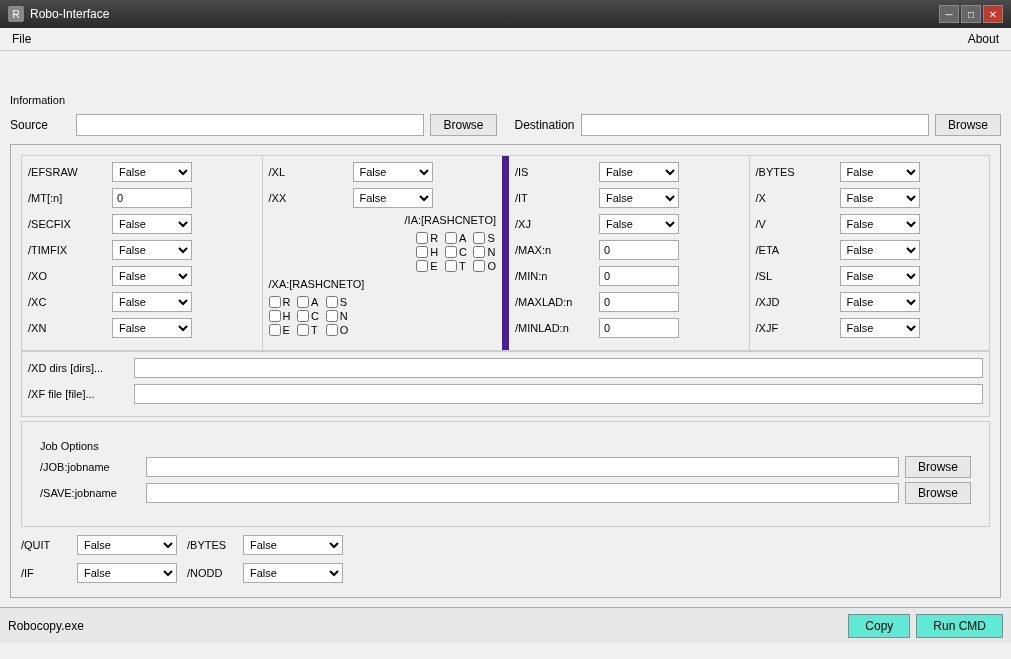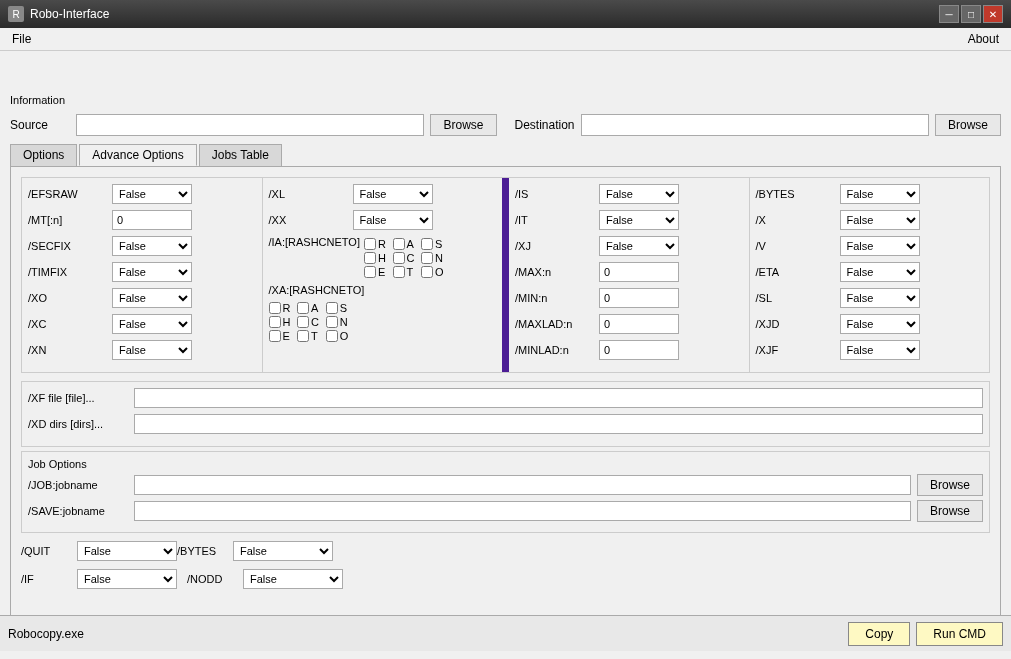--- a/index.html
+++ b/index.html
@@ -232,42 +232,42 @@
     .quit-select {
       height: 20px;
       border: 1px solid #aaa;
       background: #fff;
       font-size: 11px;
       min-width: 100px;
       padding: 0 2px;
     }
     .bottom-bar {
       position: fixed;
-      bottom: 8px;
+      bottom: 16px;
       left: 0;
       right: 0;
       height: 36px;
       background: #e8e8e8;
       border-top: 1px solid #aaa;
       display: flex;
       align-items: center;
       padding: 0 8px;
       justify-content: space-between;
     }
     .cmd-text {
       font-size: 12px;
     }
     .bottom-btns {
       display: flex;
       gap: 6px;
     }
     .action-btn {
       height: 24px;
       padding: 0 16px;
-      background: #fef9c3;
+      background: #5eead4;
       border: 1px solid #888;
       cursor: pointer;
       font-size: 12px;
     }
   </style>
 </head>
 <body>
 
 <div class="title-bar">
   <div class="title-bar-left">
@@ -298,29 +298,24 @@
       <input class="source-input" type="text" style="">
       <button class="browse-btn">Browse</button>
     </div>
     <div class="dest-group">
       <span class="dest-label">Destination</span>
       <input class="dest-input" type="text" style="">
       <button class="browse-btn">Browse</button>
     </div>
   </div>
 
-  <div class="tabs">
-    <div class="tab">Options</div>
-    <div class="tab active">Advance Options</div>
-    <div class="tab">Jobs Table</div>
-  </div>
 
   <div class="tab-content">
 
-    <div style="display:flex; gap:0; border:1px solid #ccc; margin-bottom:8px;">
+    <div style="display:flex; gap:0; border:1px solid #ccc; ">
 
       <div style="flex:1; border-right:1px solid #ccc; padding:6px;">
         <div class="option-row">
           <span class="option-label">/EFSRAW</span>
           <select class="option-select">
             <option>False</option><option>True</option>
           </select>
         </div>
         <div class="option-row">
           <span class="option-label">/MT[:n]</span>
@@ -364,21 +359,21 @@
           <select class="option-select">
             <option>False</option><option>True</option>
           </select>
         </div>
         <div class="option-row">
           <span class="option-label">/XX</span>
           <select class="option-select">
             <option>False</option><option>True</option>
           </select>
         </div>
-        <div class="option-row" style="flex-direction:row; align-items:flex-start;">
+        <div class="option-row" style="flex-direction:column; align-items:flex-end;">
           <span class="option-label">/IA:[RASHCNETO]</span>
           <div style="display:grid; grid-template-columns:1fr 1fr 1fr; gap:2px 6px; margin-top:2px;">
             <label class="checkbox-item"><input type="checkbox" style=""> R</label>
             <label class="checkbox-item"><input type="checkbox" style=""> A</label>
             <label class="checkbox-item"><input type="checkbox" style=""> S</label>
             <label class="checkbox-item"><input type="checkbox" style=""> H</label>
             <label class="checkbox-item"><input type="checkbox" style=""> C</label>
             <label class="checkbox-item"><input type="checkbox" style=""> N</label>
             <label class="checkbox-item"><input type="checkbox" style=""> E</label>
             <label class="checkbox-item"><input type="checkbox" style=""> T</label>
@@ -479,44 +474,44 @@
           <span class="option-label">/XJF</span>
           <select class="option-select">
             <option>False</option><option>True</option>
           </select>
         </div>
       </div>
     </div>
 
     <div style="border:1px solid #ccc; padding:6px; margin-bottom:4px;">
       <div class="xf-row">
+        <span class="xf-label">/XD dirs [dirs]...</span>
+        <input class="xf-input" type="text" value="" style="">
+      </div>
+      <div class="xf-row">
         <span class="xf-label">/XF file [file]...</span>
         <input class="xf-input" type="text" value="" style="">
       </div>
-      <div class="xf-row">
-        <span class="xf-label">/XD dirs [dirs]...</span>
-        <input class="xf-input" type="text" value="" style="">
-      </div>
-    </div>
-
-    <div style="border:1px solid #ccc; padding:6px; margin-bottom:4px;">
+    </div>
+
+    <div style="border:1px solid #ccc; padding:18px; margin-bottom:4px;">
       <div style="font-size:11px; margin-bottom:4px;">Job Options</div>
       <div class="job-row">
         <span class="job-label">/JOB:jobname</span>
         <input class="job-input" type="text" value="" style="">
         <button class="browse-btn">Browse</button>
       </div>
       <div class="job-row">
         <span class="job-label">/SAVE:jobname</span>
         <input class="job-input" type="text" value="" style="">
         <button class="browse-btn">Browse</button>
       </div>
     </div>
 
-    <div style="display:flex; align-items:flex-end; padding:4px 0;">
+    <div style="display:flex; gap:10px; align-items:flex-end; padding:4px 0;">
       <div class="quit-group">
         <span class="quit-label">/QUIT</span>
         <select class="quit-select">
           <option>False</option><option>True</option>
         </select>
       </div>
       <div class="quit-group">
         <span class="quit-label">/BYTES</span>
         <select class="quit-select">
           <option>False</option><option>True</option>

